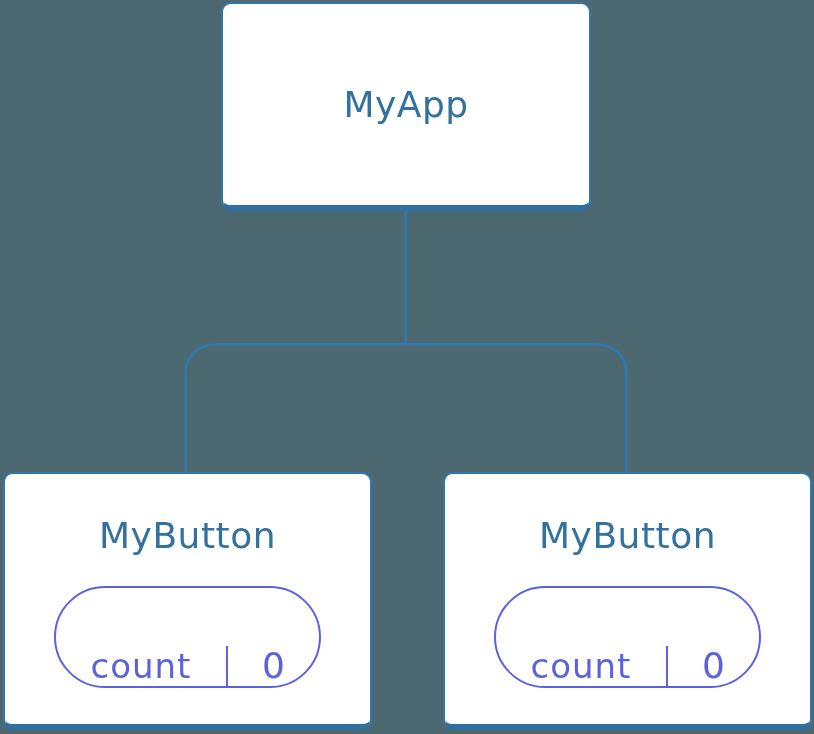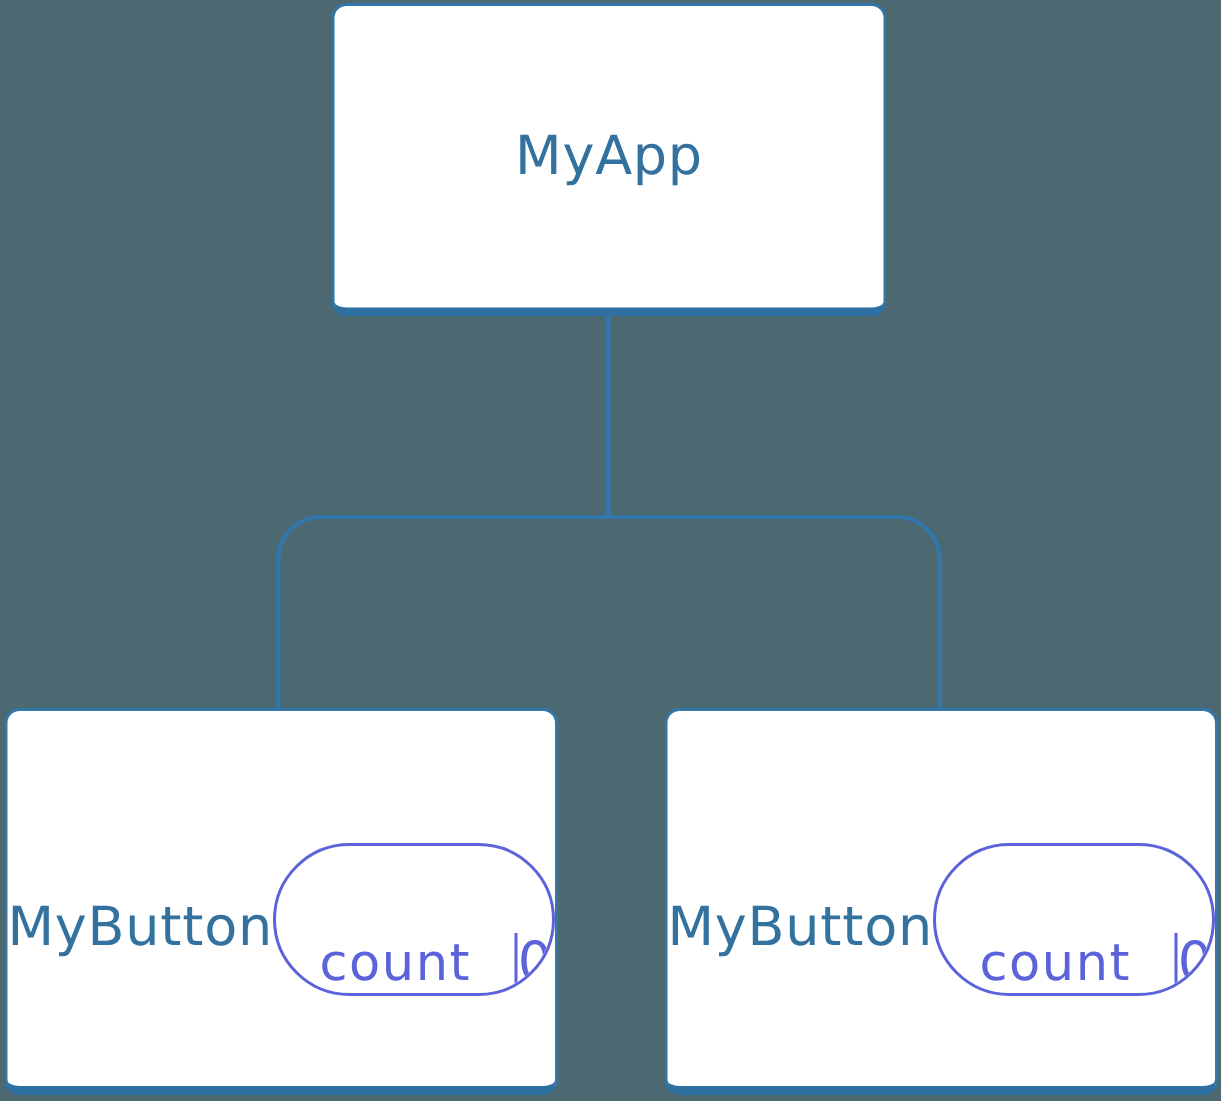--- a/index.html
+++ b/index.html
@@ -24,21 +24,21 @@
     border:2px solid var(--line);
     border-bottom:6px solid var(--line_dark);
     border-radius:10px;
   }
   .node.root{
     left:221px;top:2px;width:370px;height:209px;
     display:flex;align-items:center;justify-content:center;
   }
   .node.child{
     top:472px;width:369px;height:258px;
-    display:flex;align-items:center;
+    display:flex;flex-direction:column;align-items:center;
   }
   .node.child.left{left:3px;}
   .node.child.right{left:443px;}
 
   .title{
     color:var(--title);
     font-size:36px;
     font-weight:500;
     letter-spacing:0.5px;
   }

